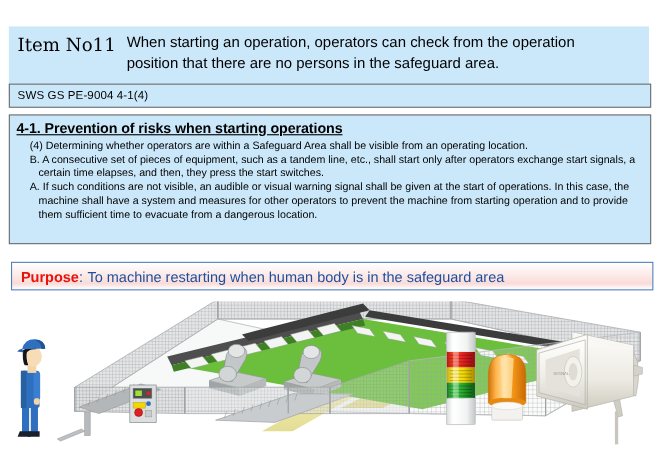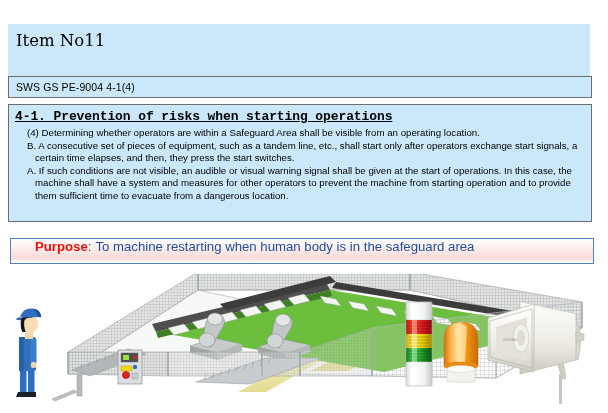--- a/index.html
+++ b/index.html
@@ -76,21 +76,20 @@
     box-sizing: border-box;
     padding: 3px 6px 0 6px;
   }
   #clause-title {
     font-size: 13px;
     font-weight: bold;
     text-decoration: underline;
     line-height: 17px;
     margin-bottom: 2px;
     letter-spacing: -0.1px;
-    font-family: Liberation Mono, monospace;
   }
   .clause-p {
     font-size: 9.7px;
     line-height: 12.6px;
     margin: 0 0 0 12px;
   }
   .clause-sub {
     font-size: 9.7px;
     line-height: 12.6px;
     margin: 0 0 0 12px;
@@ -102,21 +101,22 @@
   #purpose-box {
     position: absolute;
     left: 10px;
     top: 238px;
     width: 584px;
     height: 26px;
     border: 1.3px solid #4f81bd;
     box-sizing: border-box;
     background: linear-gradient(to bottom, #ffffff 0%, #fbe6e4 55%, #f8dcd9 78%, #ffffff 100%);
     display: flex;
-    padding-left: 24px;
+    align-items: center;
+    padding-left: 8px;
   }
   #purpose-label {
     color: #e8120b;
     font-weight: bold;
     font-size: 13.2px;
   }
   #purpose-colon {
     color: #1f4e9c;
     font-size: 13.2px;
   }
@@ -134,20 +134,21 @@
     width: 608px;
     height: 139px;
   }
   svg { display: block; }
 </style>
 </head>
 <body>
 
 <div id="header-box">
   <div id="item-no">Item No11</div>
+  <div id="item-statement">When starting an operation, operators can check from the operation position that there are no persons in the safeguard area.</div>
 </div>
 
 <div id="ref-box">
   <span id="ref-text">SWS GS PE-9004 4-1(4)</span>
 </div>
 
 <div id="clause-box">
   <div id="clause-title">4-1. Prevention of risks when starting operations</div>
   <p class="clause-p">(4) Determining whether operators are within a Safeguard Area shall be visible from an operating location.</p>
   <p class="clause-sub">B. A consecutive set of pieces of equipment, such as a tandem line, etc., shall start only after operators exchange start signals, a certain time elapses, and then, they press the start switches.</p>

